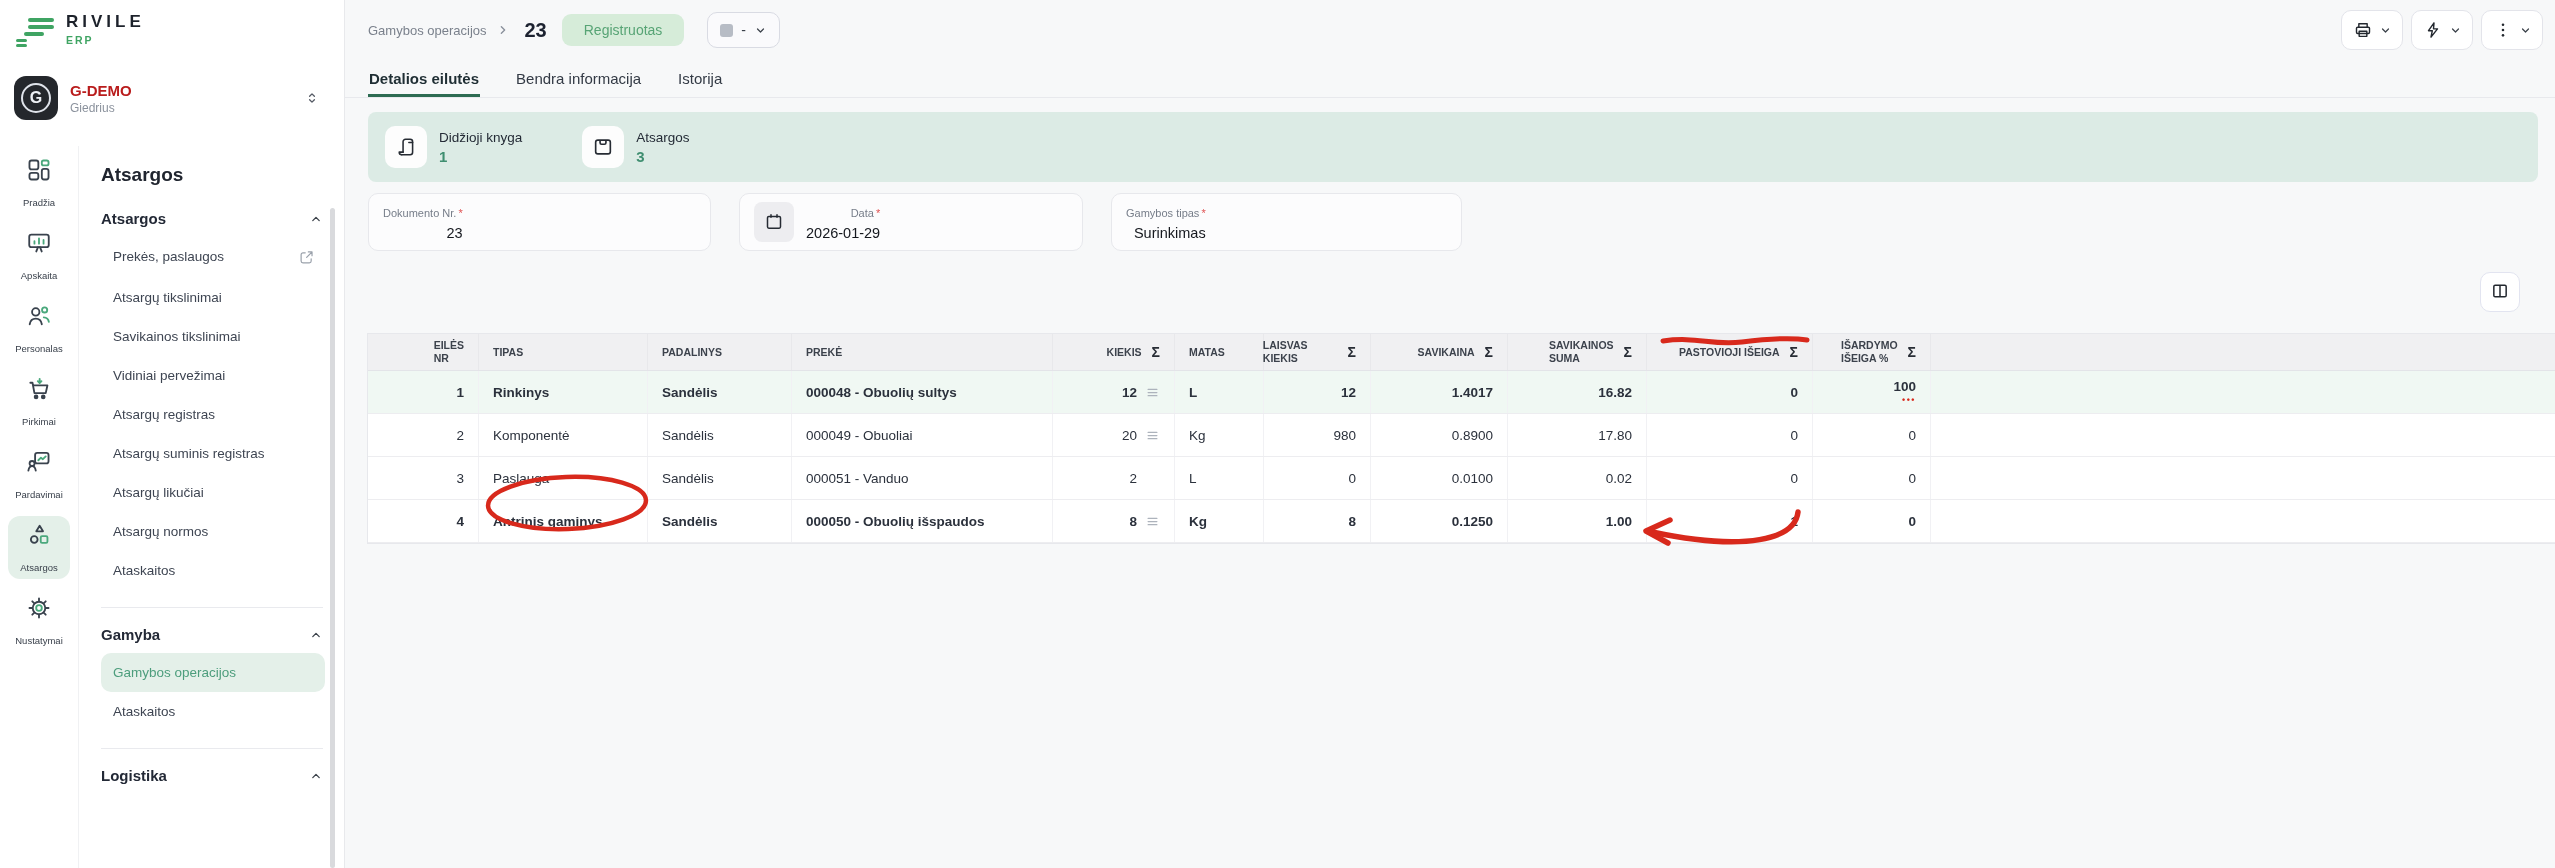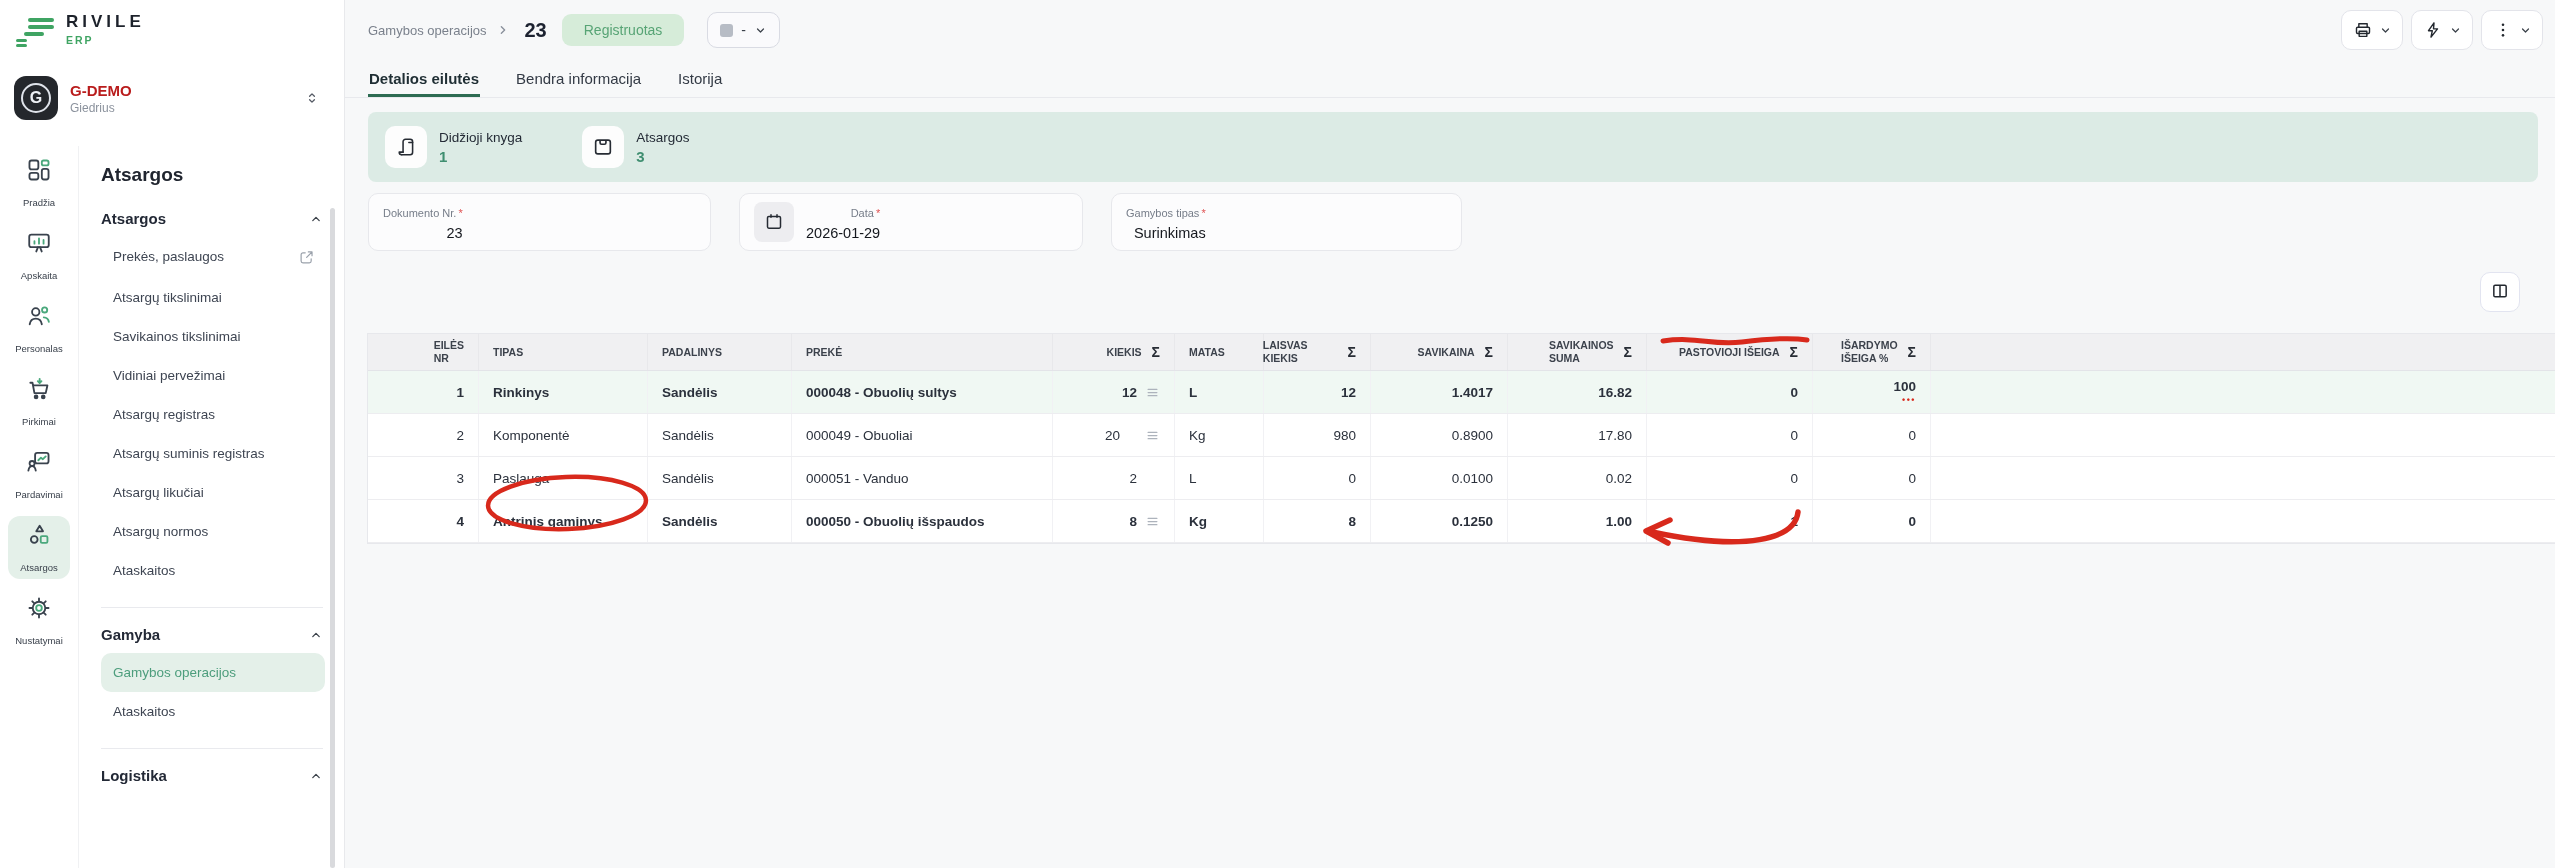--- a/index.html
+++ b/index.html
@@ -520,21 +520,21 @@
         </div>
         <div class="td" style="width: 169px;">
           <span>Komponentė</span>
         </div>
         <div class="td" style="width: 144px;">
           <span>Sandėlis</span>
         </div>
         <div class="td" style="width: 261px;">
           <span>000049 - Obuoliai</span>
         </div>
-        <div class="td right" style="width: 122px; gap: 17px;">
+        <div class="td right" style="width: 122px;">
           <span>20</span>
           <span class="qty-ic"><svg viewBox="0 0 24 24" fill="none" stroke="#adb3bc" stroke-width="2" stroke-linecap="round">
               <path d="M5 7h14M5 12h14M5 17h14"></path>
             </svg></span>
         </div>
         <div class="td" style="width: 89px;">
           <span>Kg</span>
         </div>
         <div class="td right" style="width: 107px;">
           <span>980</span>

